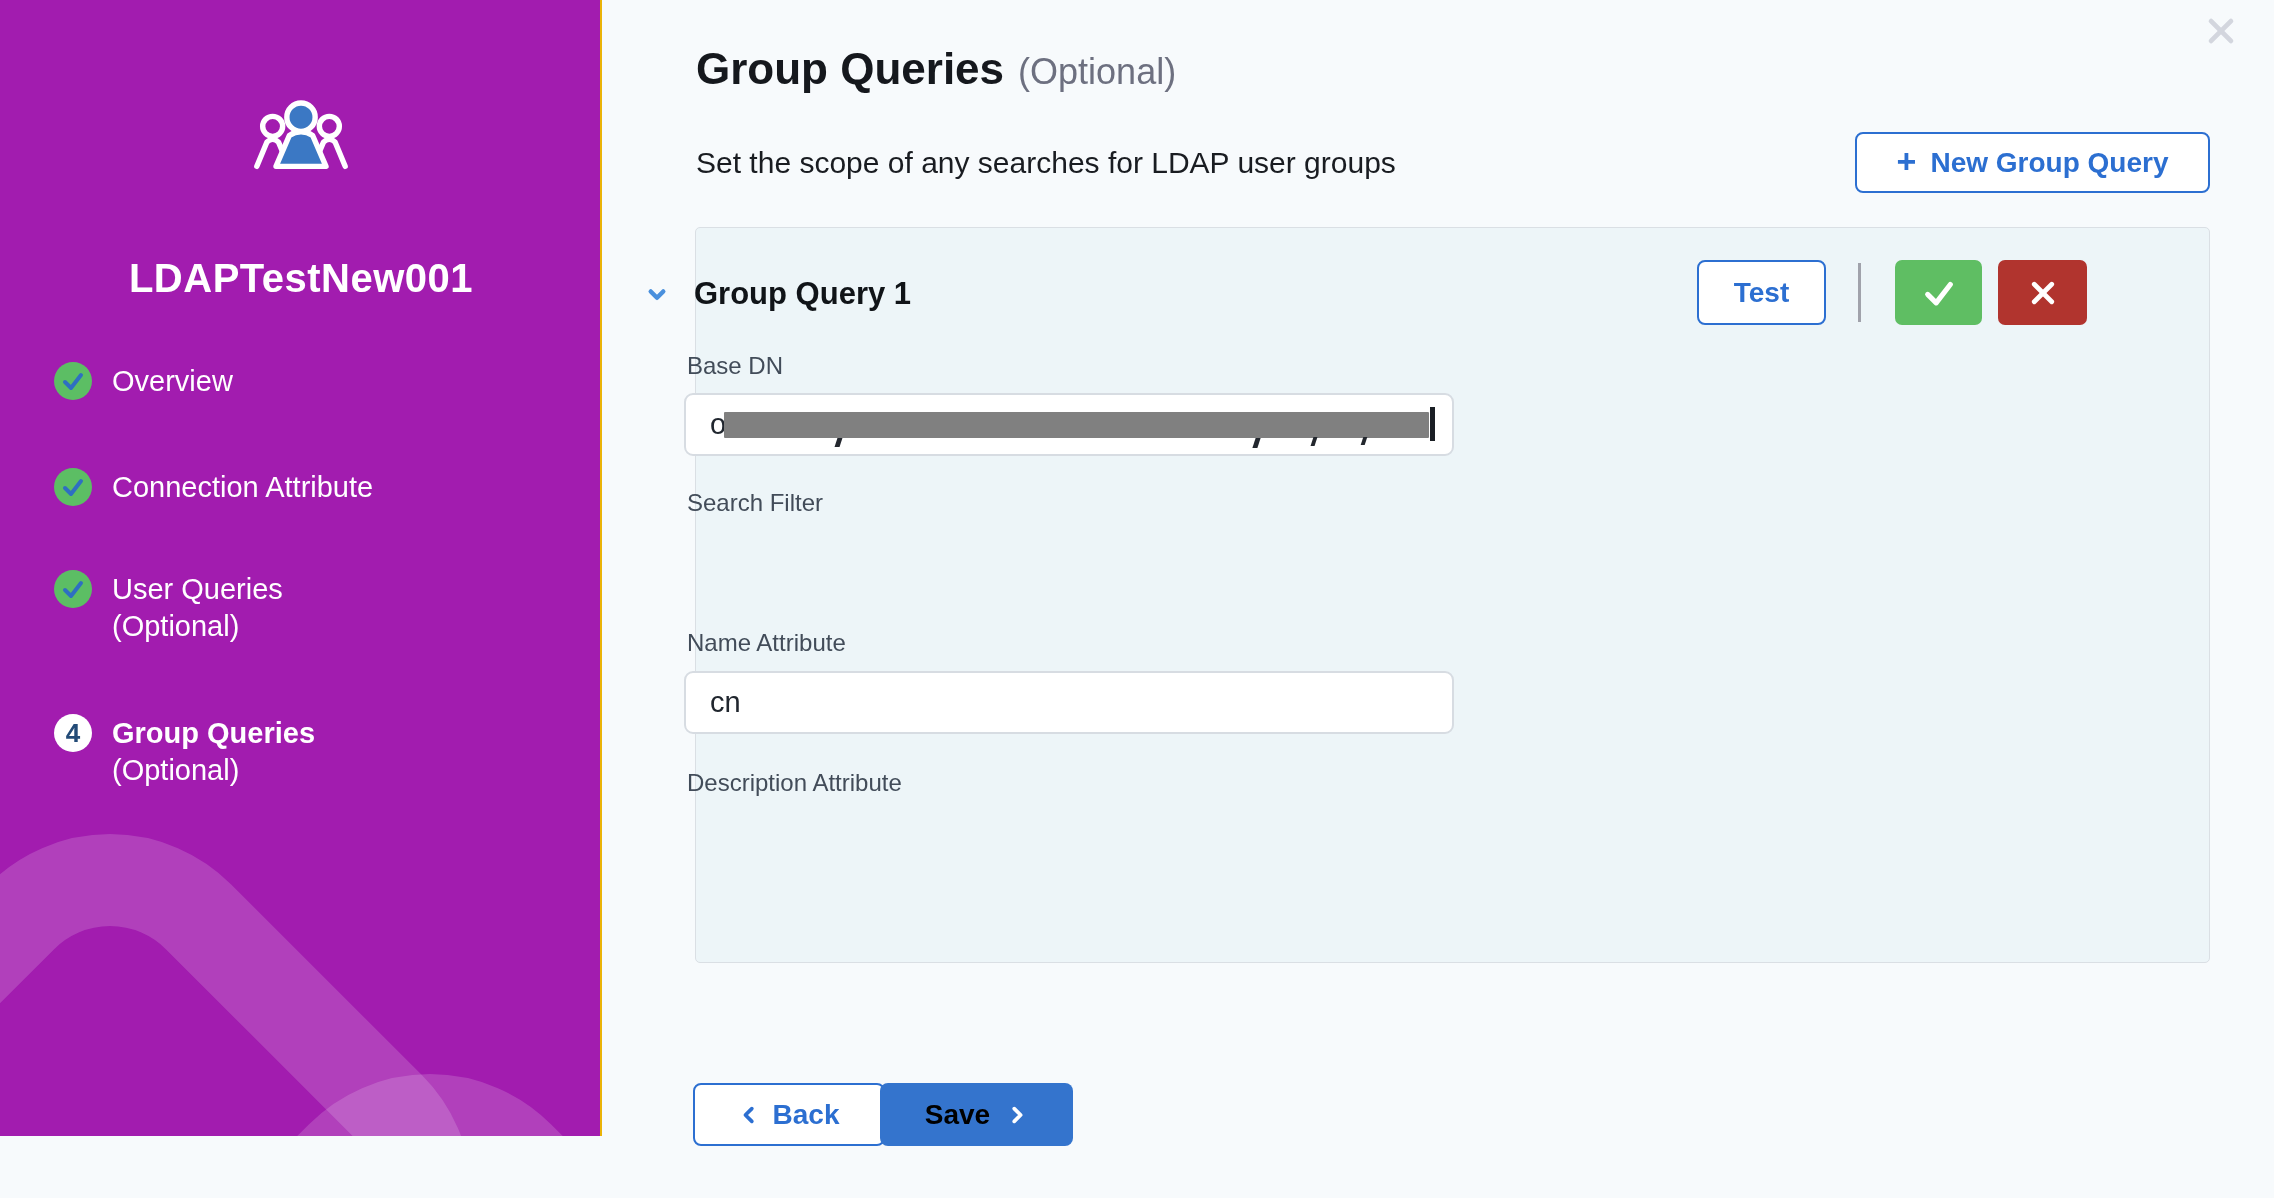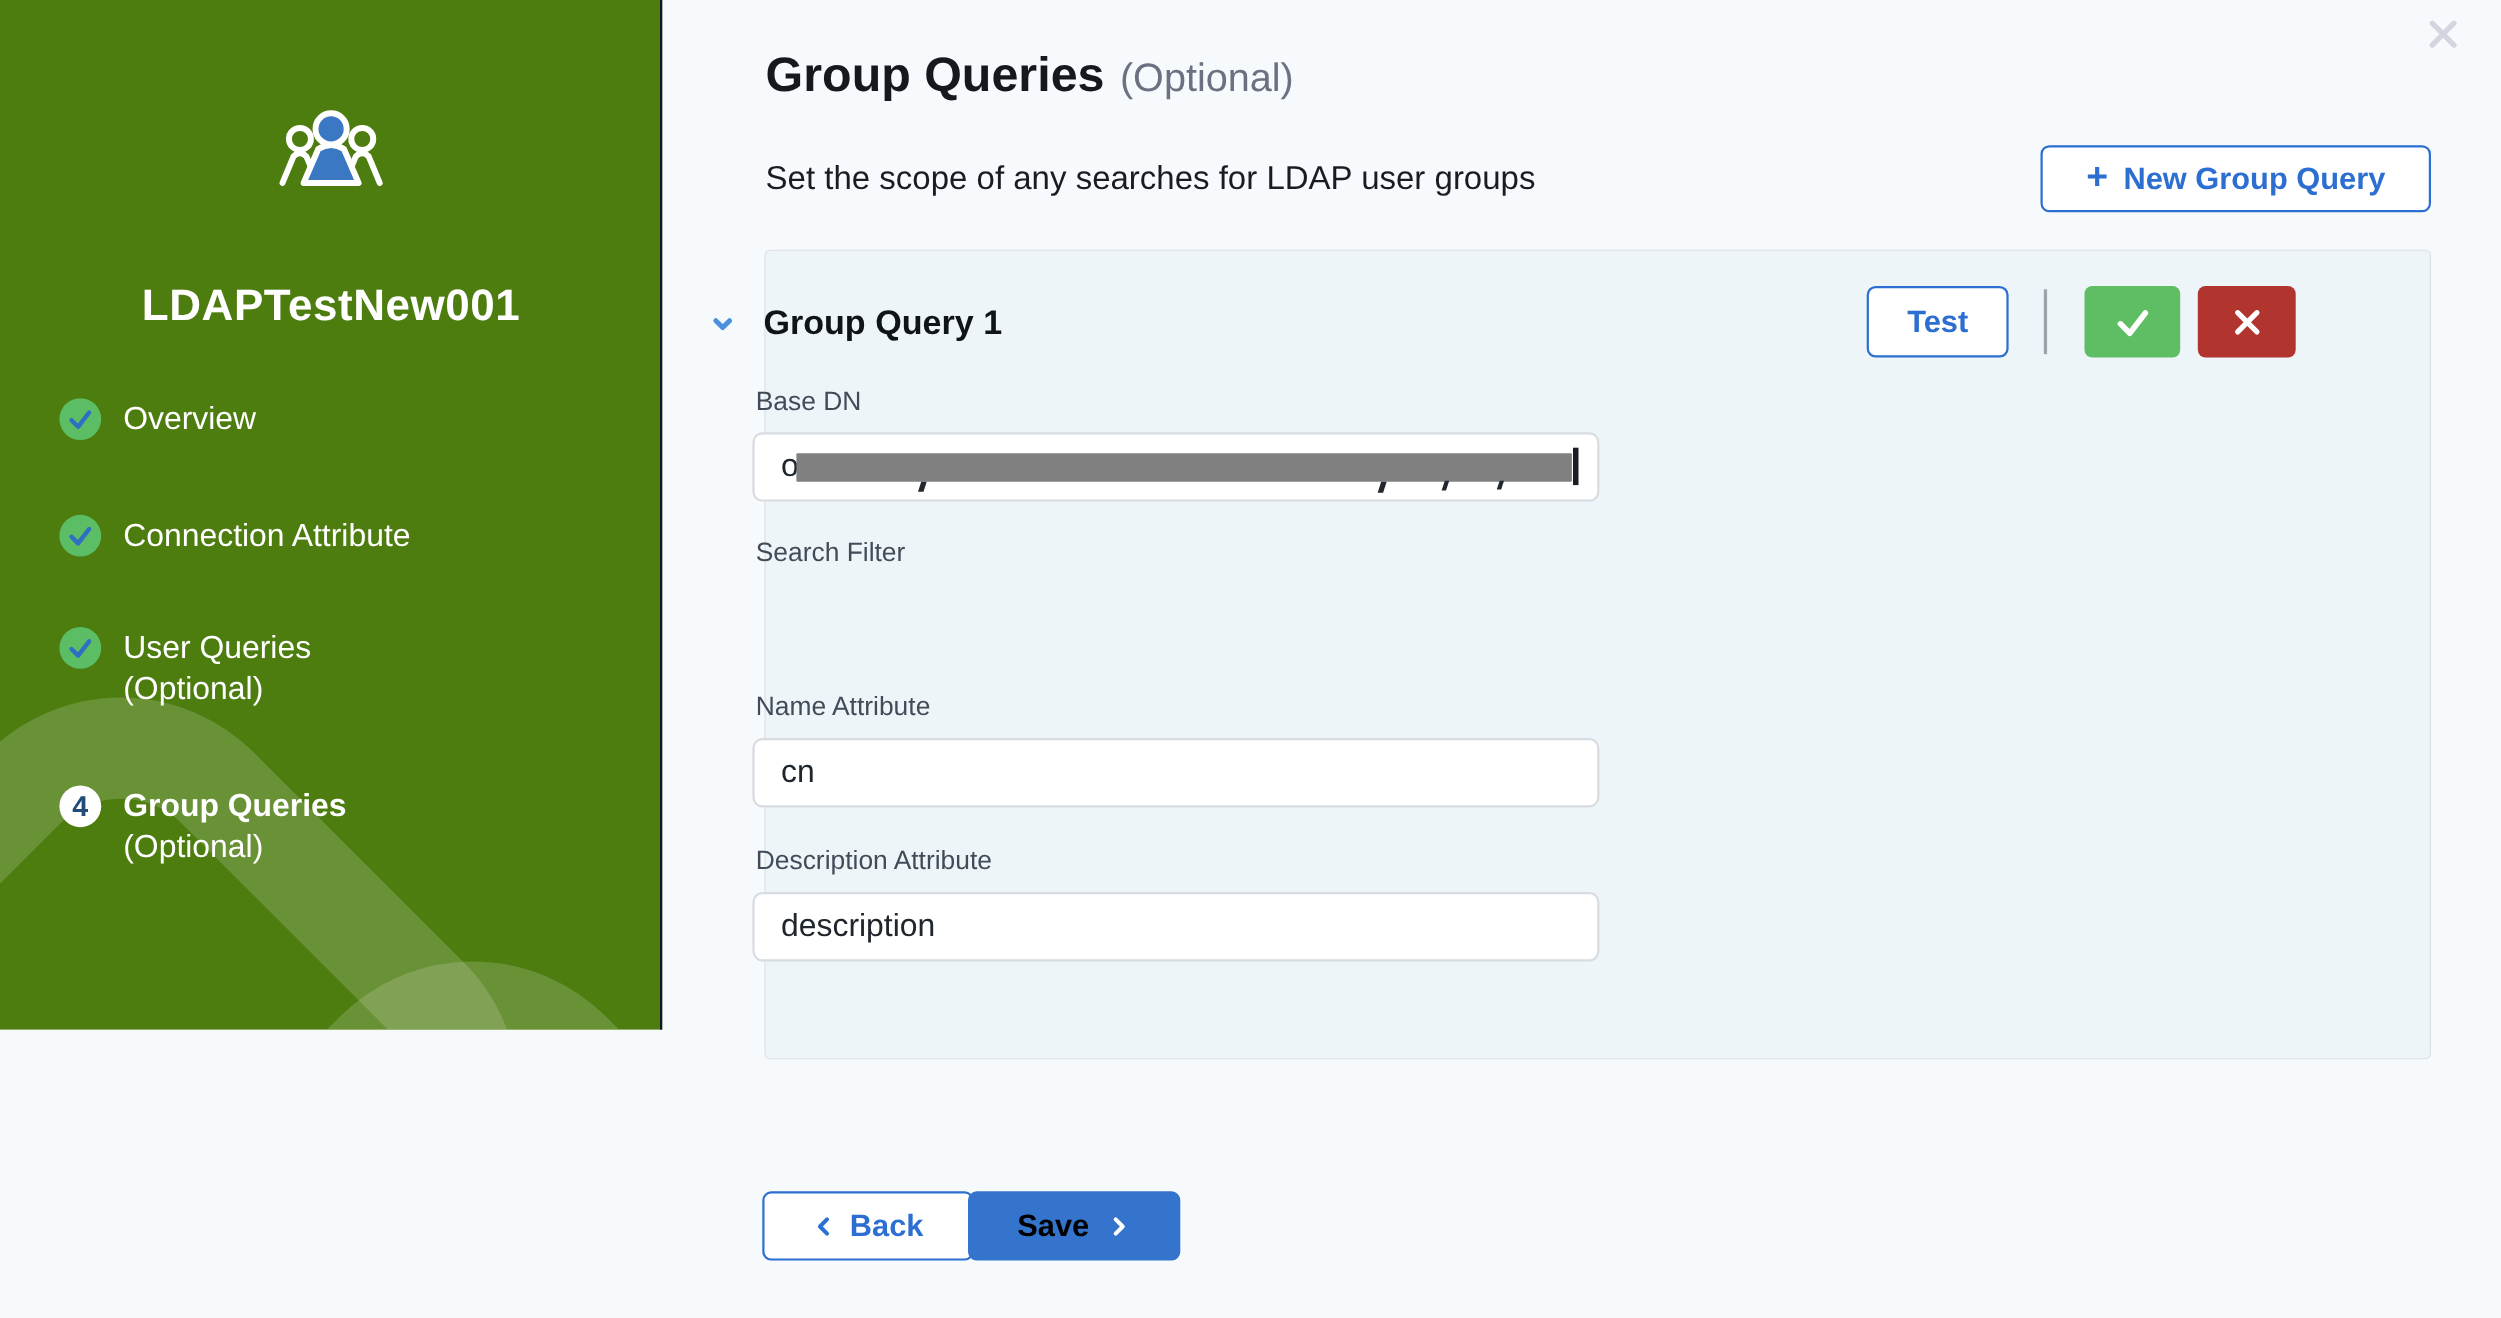--- a/index.html
+++ b/index.html
@@ -3,23 +3,23 @@
 <meta charset="utf-8">
 <style>
   html,body{margin:0;padding:0;background:#e8e8e8;}
   #app{
     position:relative;width:2274px;height:1198px;overflow:hidden;
     font-family:"Liberation Sans", sans-serif;
     background:#f7fafc;
   }
   
   .sidebar{
-    position:absolute;left:0;top:0;width:602px;height:936px;
-    background:#4d7c0f;overflow:hidden;
-    border-right:2px solid #0f172a;
+    position:absolute;left:0;top:0;width:602px;height:1136px;
+    background:#a21caf;overflow:hidden;
+    border-right:2px solid #eab308;
     box-sizing:border-box;
   }
   .watermark{position:absolute;left:0;bottom:0;pointer-events:none;}
   .sb-icon{position:absolute;top:96px;left:0;width:602px;display:flex;justify-content:center;}
   .sb-title{
     position:absolute;top:256px;left:0;width:602px;text-align:center;
     color:#ffffff;font-size:40px;font-weight:bold;letter-spacing:.5px;
   }
   .step{position:absolute;left:54px;display:flex;align-items:flex-start;cursor:pointer;}
   .step .badge{
@@ -206,21 +206,20 @@
       <span class="frag c4"></span>
       <span class="frag stem"></span>
     </div>
 
     <div class="field-label" style="top:489px">Search Filter</div>
 
     <div class="field-label" style="top:629px">Name Attribute</div>
     <input class="tinput" style="top: 671px;" readonly="" value="cn">
 
     <div class="field-label" style="top:769px">Description Attribute</div>
-    <input class="tinput" style="top: 811px;" readonly="" value="description">
 
     <button class="btn btn-outline back-btn">
       <svg width="22" height="26" viewBox="0 0 24 24" fill="none" stroke="#2c6fd1" stroke-width="4" stroke-linecap="round" stroke-linejoin="round">
           <polyline points="14,5 7,12 14,19"></polyline>
         </svg>
       <span>Back</span>
     </button>
     <button class="btn save-btn">
       <span>Save</span>
       <svg width="22" height="26" viewBox="0 0 24 24" fill="none" stroke="#ffffff" stroke-width="4" stroke-linecap="round" stroke-linejoin="round">

